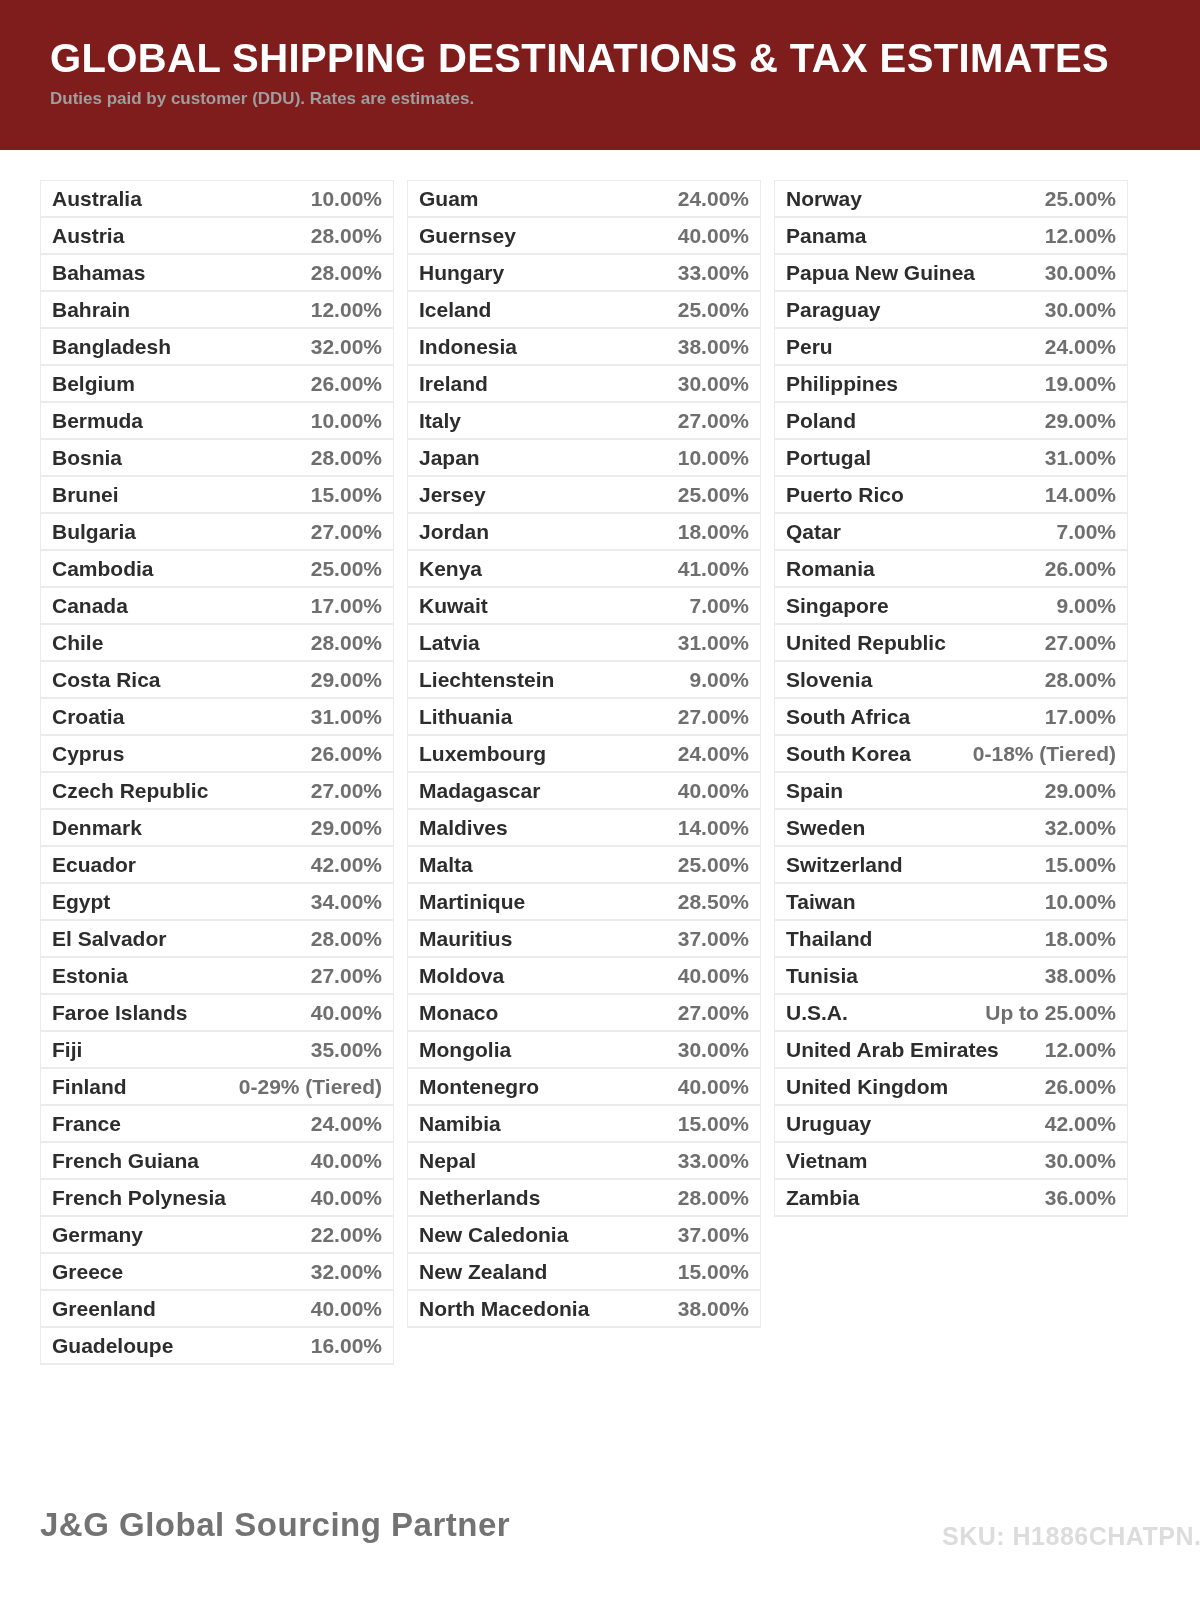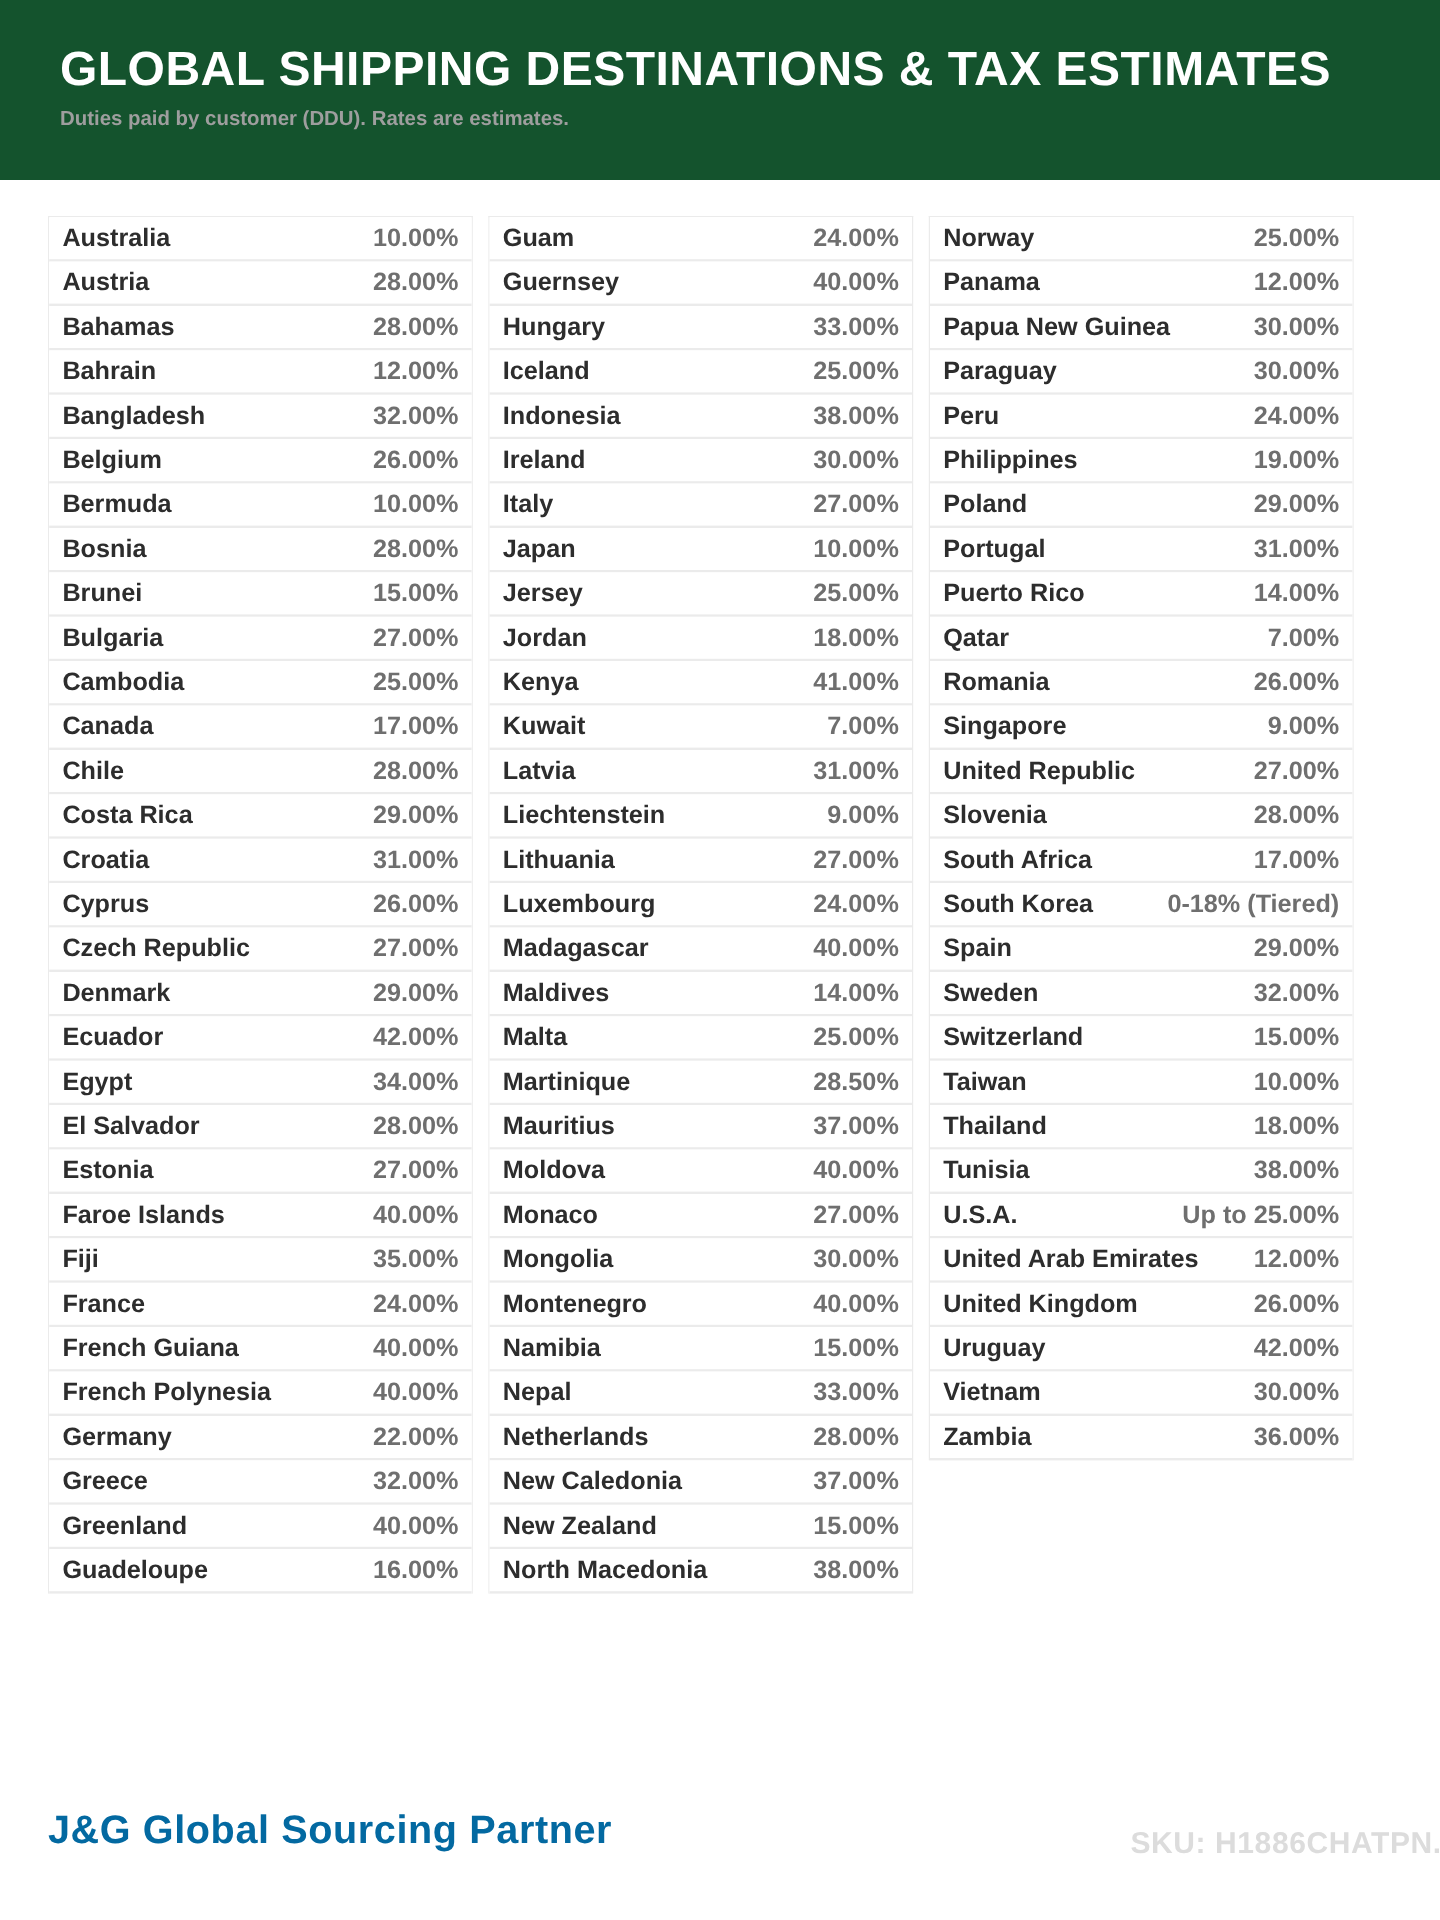--- a/index.html
+++ b/index.html
@@ -6,21 +6,21 @@
   html, body { width: 1200px; }
   body {
     width: 1200px;
     height: 1600px;
     background: #ffffff;
     font-family: "Liberation Sans", sans-serif;
     position: relative;
     overflow: hidden;
   }
   .header {
-    background: #14532d;
+    background: #7f1d1d;
     height: 150px;
     padding: 36px 40px 0 50px;
   }
   .title {
     color: #ffffff;
     font-size: 40px;
     font-weight: bold;
     letter-spacing: 0.4px;
     white-space: nowrap;
   }
@@ -62,21 +62,21 @@
     font-size: 21px;
     white-space: nowrap;
     margin-left: 8px;
   }
   .footer-brand {
     position: absolute;
     left: 40px;
     top: 1506px;
     font-size: 33px;
     font-weight: bold;
-    color: #0369a1;
+    color: #737373;
     letter-spacing: 0.5px;
   }
   .footer-sku {
     position: absolute;
     left: 942px;
     top: 1522px;
     font-size: 25px;
     font-weight: bold;
     color: #dcdcdc;
     white-space: nowrap;
@@ -183,20 +183,24 @@
       </div>
       <div class="row">
         <span class="country">Faroe Islands</span>
         <span class="rate">40.00%</span>
       </div>
       <div class="row">
         <span class="country">Fiji</span>
         <span class="rate">35.00%</span>
       </div>
       <div class="row">
+        <span class="country">Finland</span>
+        <span class="rate">0-29% (Tiered)</span>
+      </div>
+      <div class="row">
         <span class="country">France</span>
         <span class="rate">24.00%</span>
       </div>
       <div class="row">
         <span class="country">French Guiana</span>
         <span class="rate">40.00%</span>
       </div>
       <div class="row">
         <span class="country">French Polynesia</span>
         <span class="rate">40.00%</span>

